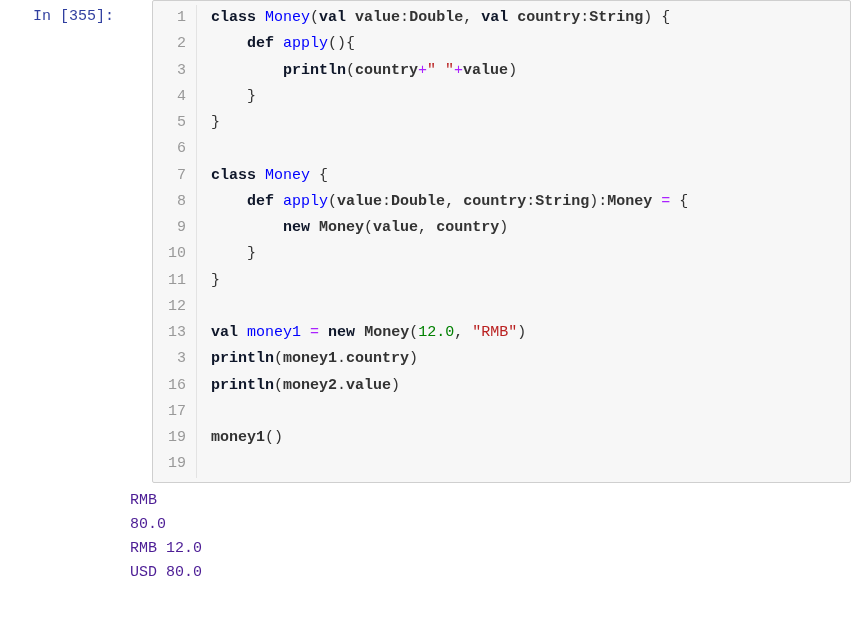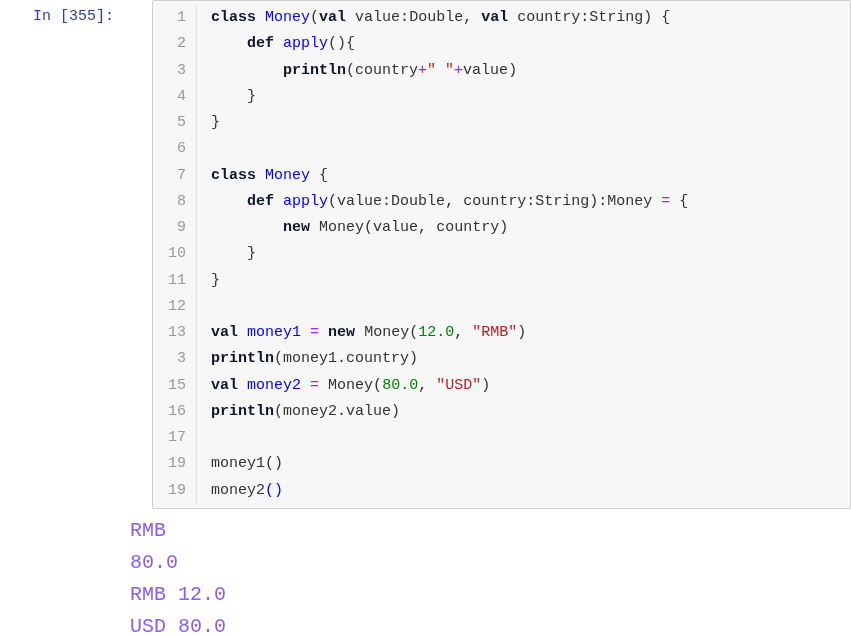--- a/index.html
+++ b/index.html
@@ -48,33 +48,33 @@
     box-sizing: border-box;
   }
   .code {
     padding-left: 14px;
     white-space: pre;
     color: #333;
     font-family: "Consolas","Courier New",monospace;
   }
   .tok-kw   { color:#0f172a; font-weight:bold; }
   .tok-def  { color:#0000ff; }
-  .tok-id   { color:#333; }
+  .tok-id   { color:#333;font-weight:bold; }
   .tok-num  { color:#008000; }
   .tok-str  { color:#ba2121; }
   .tok-op   { color:#aa22ff; }
   .tok-punc { color:#333; }
 
   .output {
     margin-left: 120px;
     padding: 6px 0 0 10px;
     font-family: "Consolas","Courier New",monospace;
-    font-size: 20px;
+    font-size: 15px;
     line-height: 1.6;
-    color: #8b5cf6;
+    color: #4c1d95;
     white-space: pre;
   }
 </style>
 </head>
 <body>
 
 <div class="cell">
   <div class="prompt">
     <span>In  [355]:</span>
   </div>
@@ -129,38 +129,33 @@
       </div>
       <div class="code-line">
         <div class="gutter">13</div>
         <div class="code"><span class="tok-kw">val</span> <span class="tok-def">money1</span> <span class="tok-op">=</span> <span class="tok-kw">new</span> <span class="tok-id">Money</span><span class="tok-punc">(</span><span class="tok-num">12.0</span><span class="tok-punc">,</span> <span class="tok-str">"RMB"</span><span class="tok-punc">)</span></div>
       </div>
       <div class="code-line">
         <div class="gutter">3</div>
         <div class="code"><span class="tok-kw">println</span><span class="tok-punc">(</span><span class="tok-id">money1</span><span class="tok-punc">.</span><span class="tok-id">country</span><span class="tok-punc">)</span></div>
       </div>
       <div class="code-line">
-        <div class="gutter">15</div>
-        <div class="code"><span class="tok-kw">val</span> <span class="tok-def">money2</span> <span class="tok-op">=</span> <span class="tok-id">Money</span><span class="tok-punc">(</span><span class="tok-num">80.0</span><span class="tok-punc">,</span> <span class="tok-str">"USD"</span><span class="tok-punc">)</span></div>
-      </div>
-      <div class="code-line">
         <div class="gutter">16</div>
         <div class="code"><span class="tok-kw">println</span><span class="tok-punc">(</span><span class="tok-id">money2</span><span class="tok-punc">.</span><span class="tok-id">value</span><span class="tok-punc">)</span></div>
       </div>
       <div class="code-line">
         <div class="gutter">17</div>
         <div class="code">&nbsp;</div>
       </div>
       <div class="code-line">
         <div class="gutter">19</div>
         <div class="code"><span class="tok-id">money1</span><span class="tok-punc">()</span></div>
       </div>
       <div class="code-line">
         <div class="gutter">19</div>
-        <div class="code"><span class="tok-id">money2</span><span class="tok-def">()</span></div>
       </div>
     </div>
 </div>
 
 <div class="output" id="output-area">RMB
 80.0
 RMB 12.0
 USD 80.0</div>
 
 </body></html>

